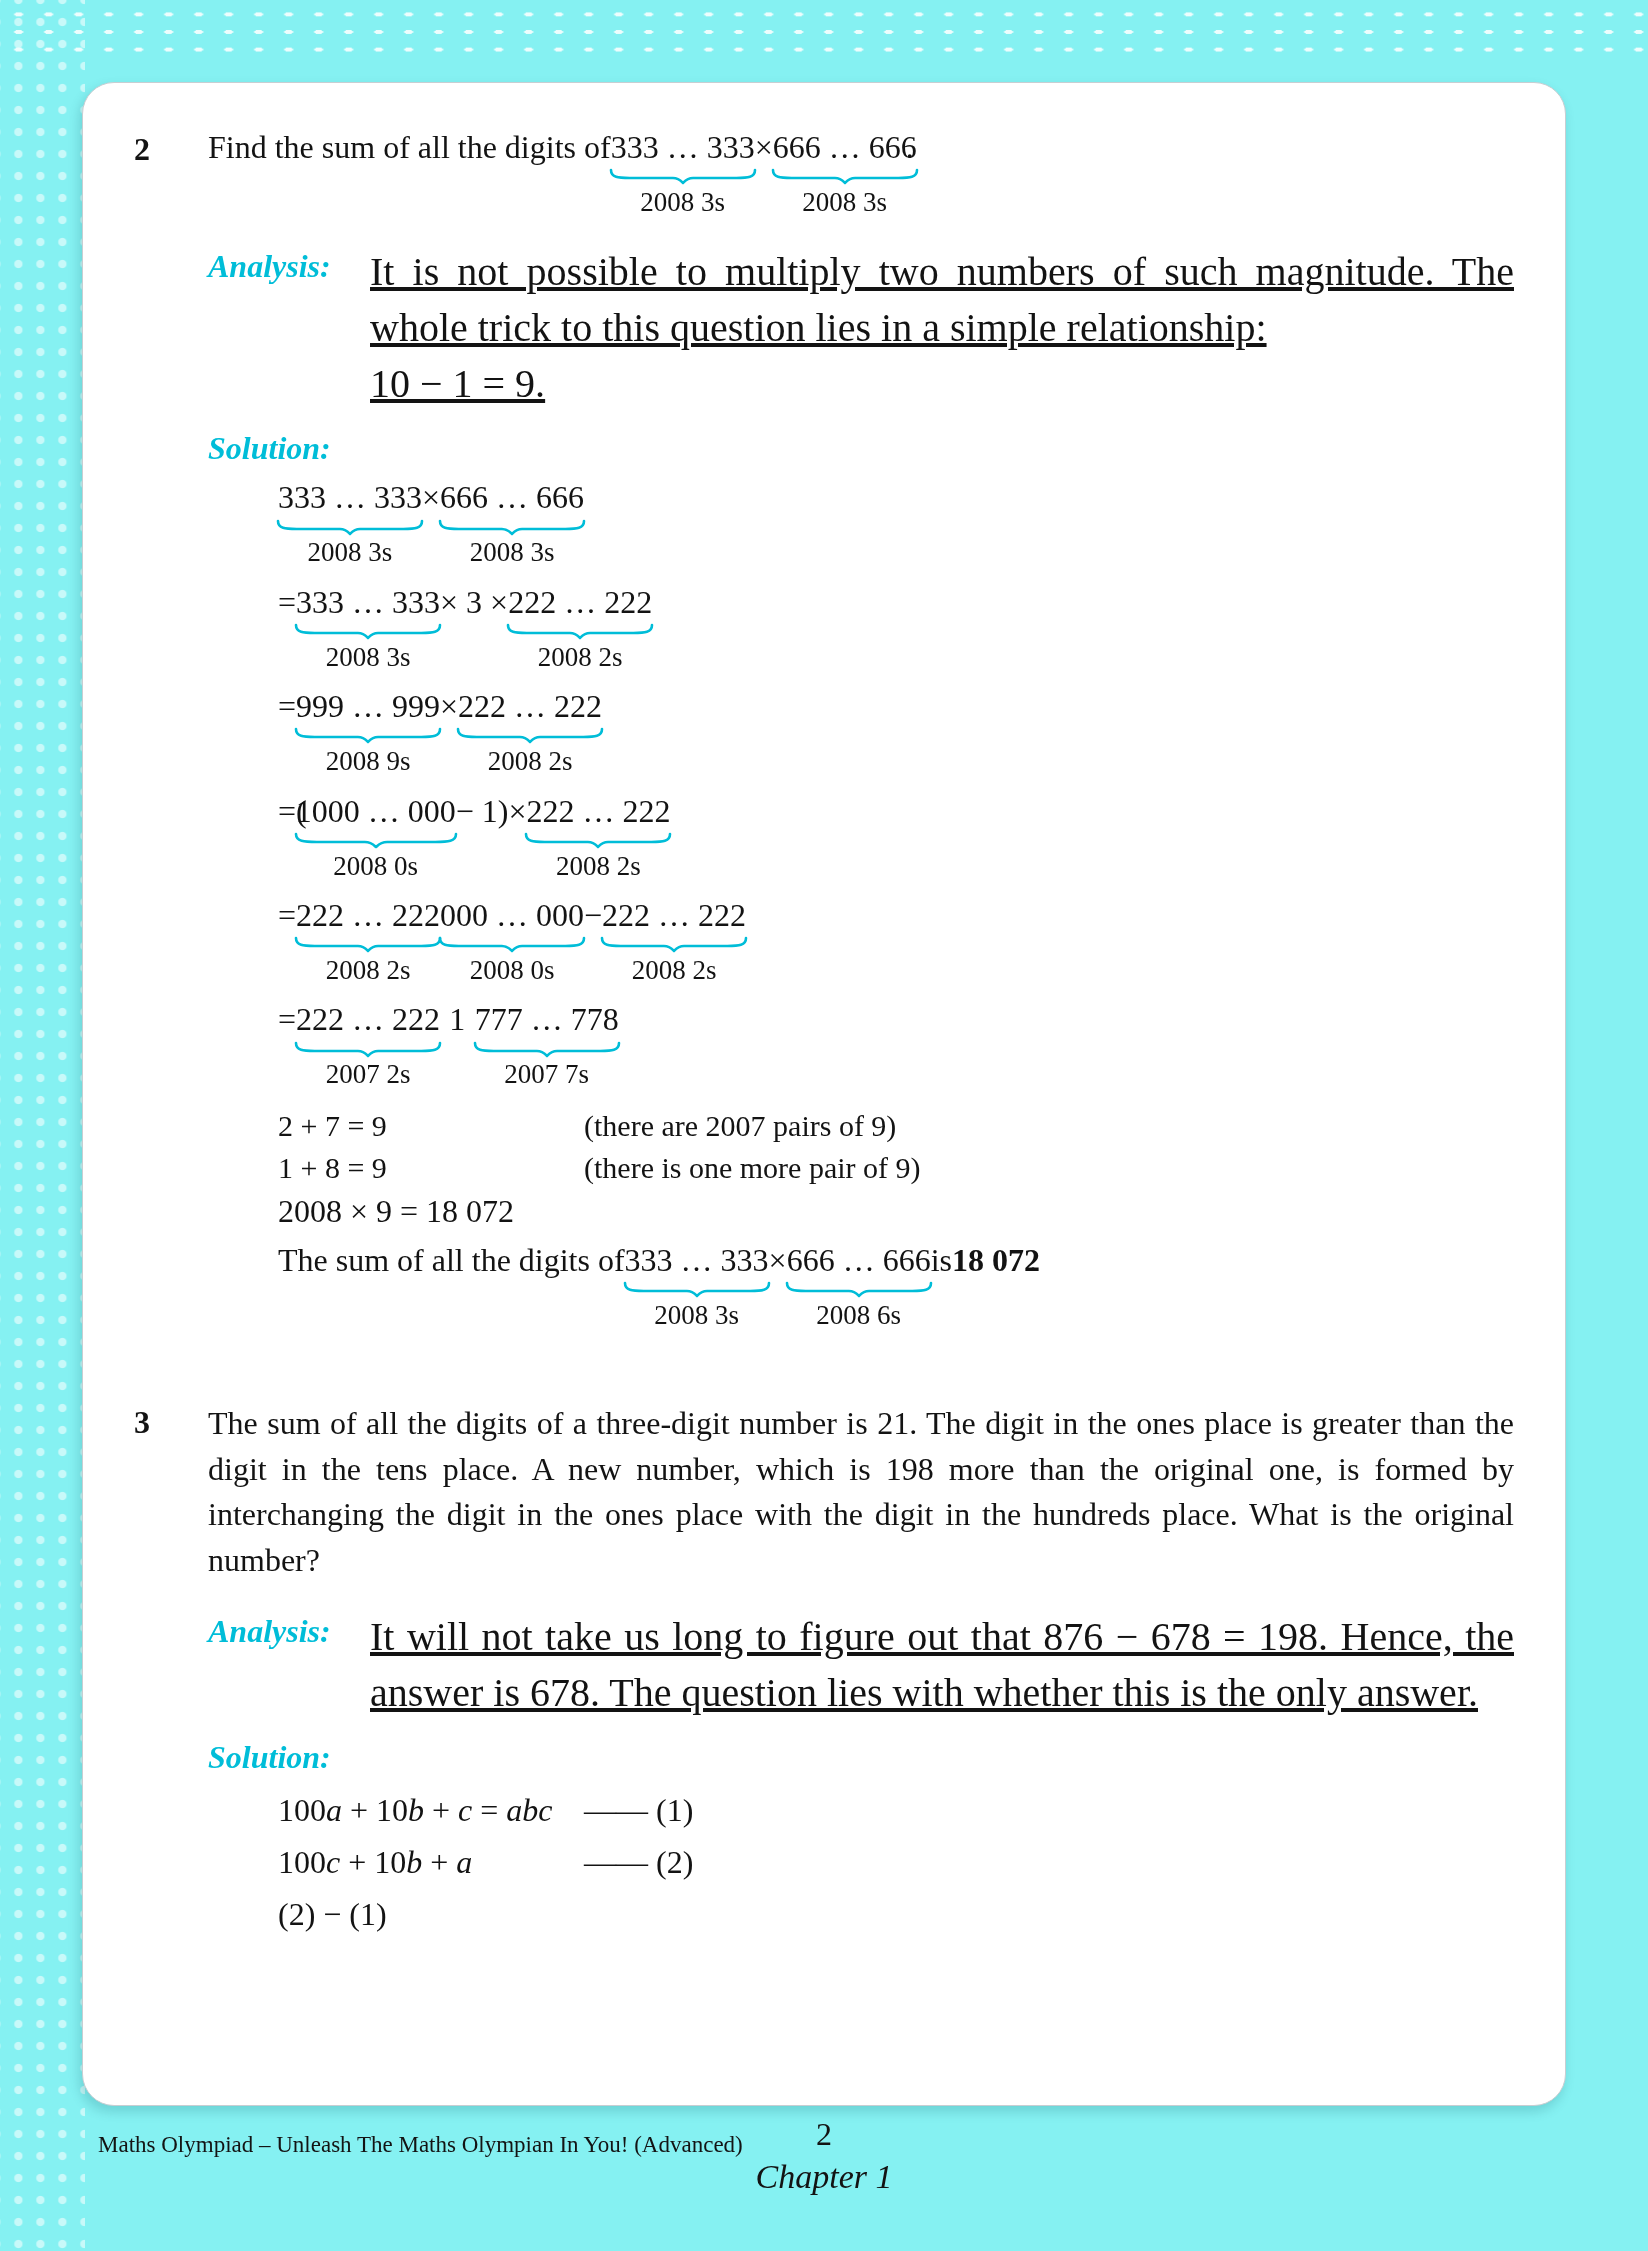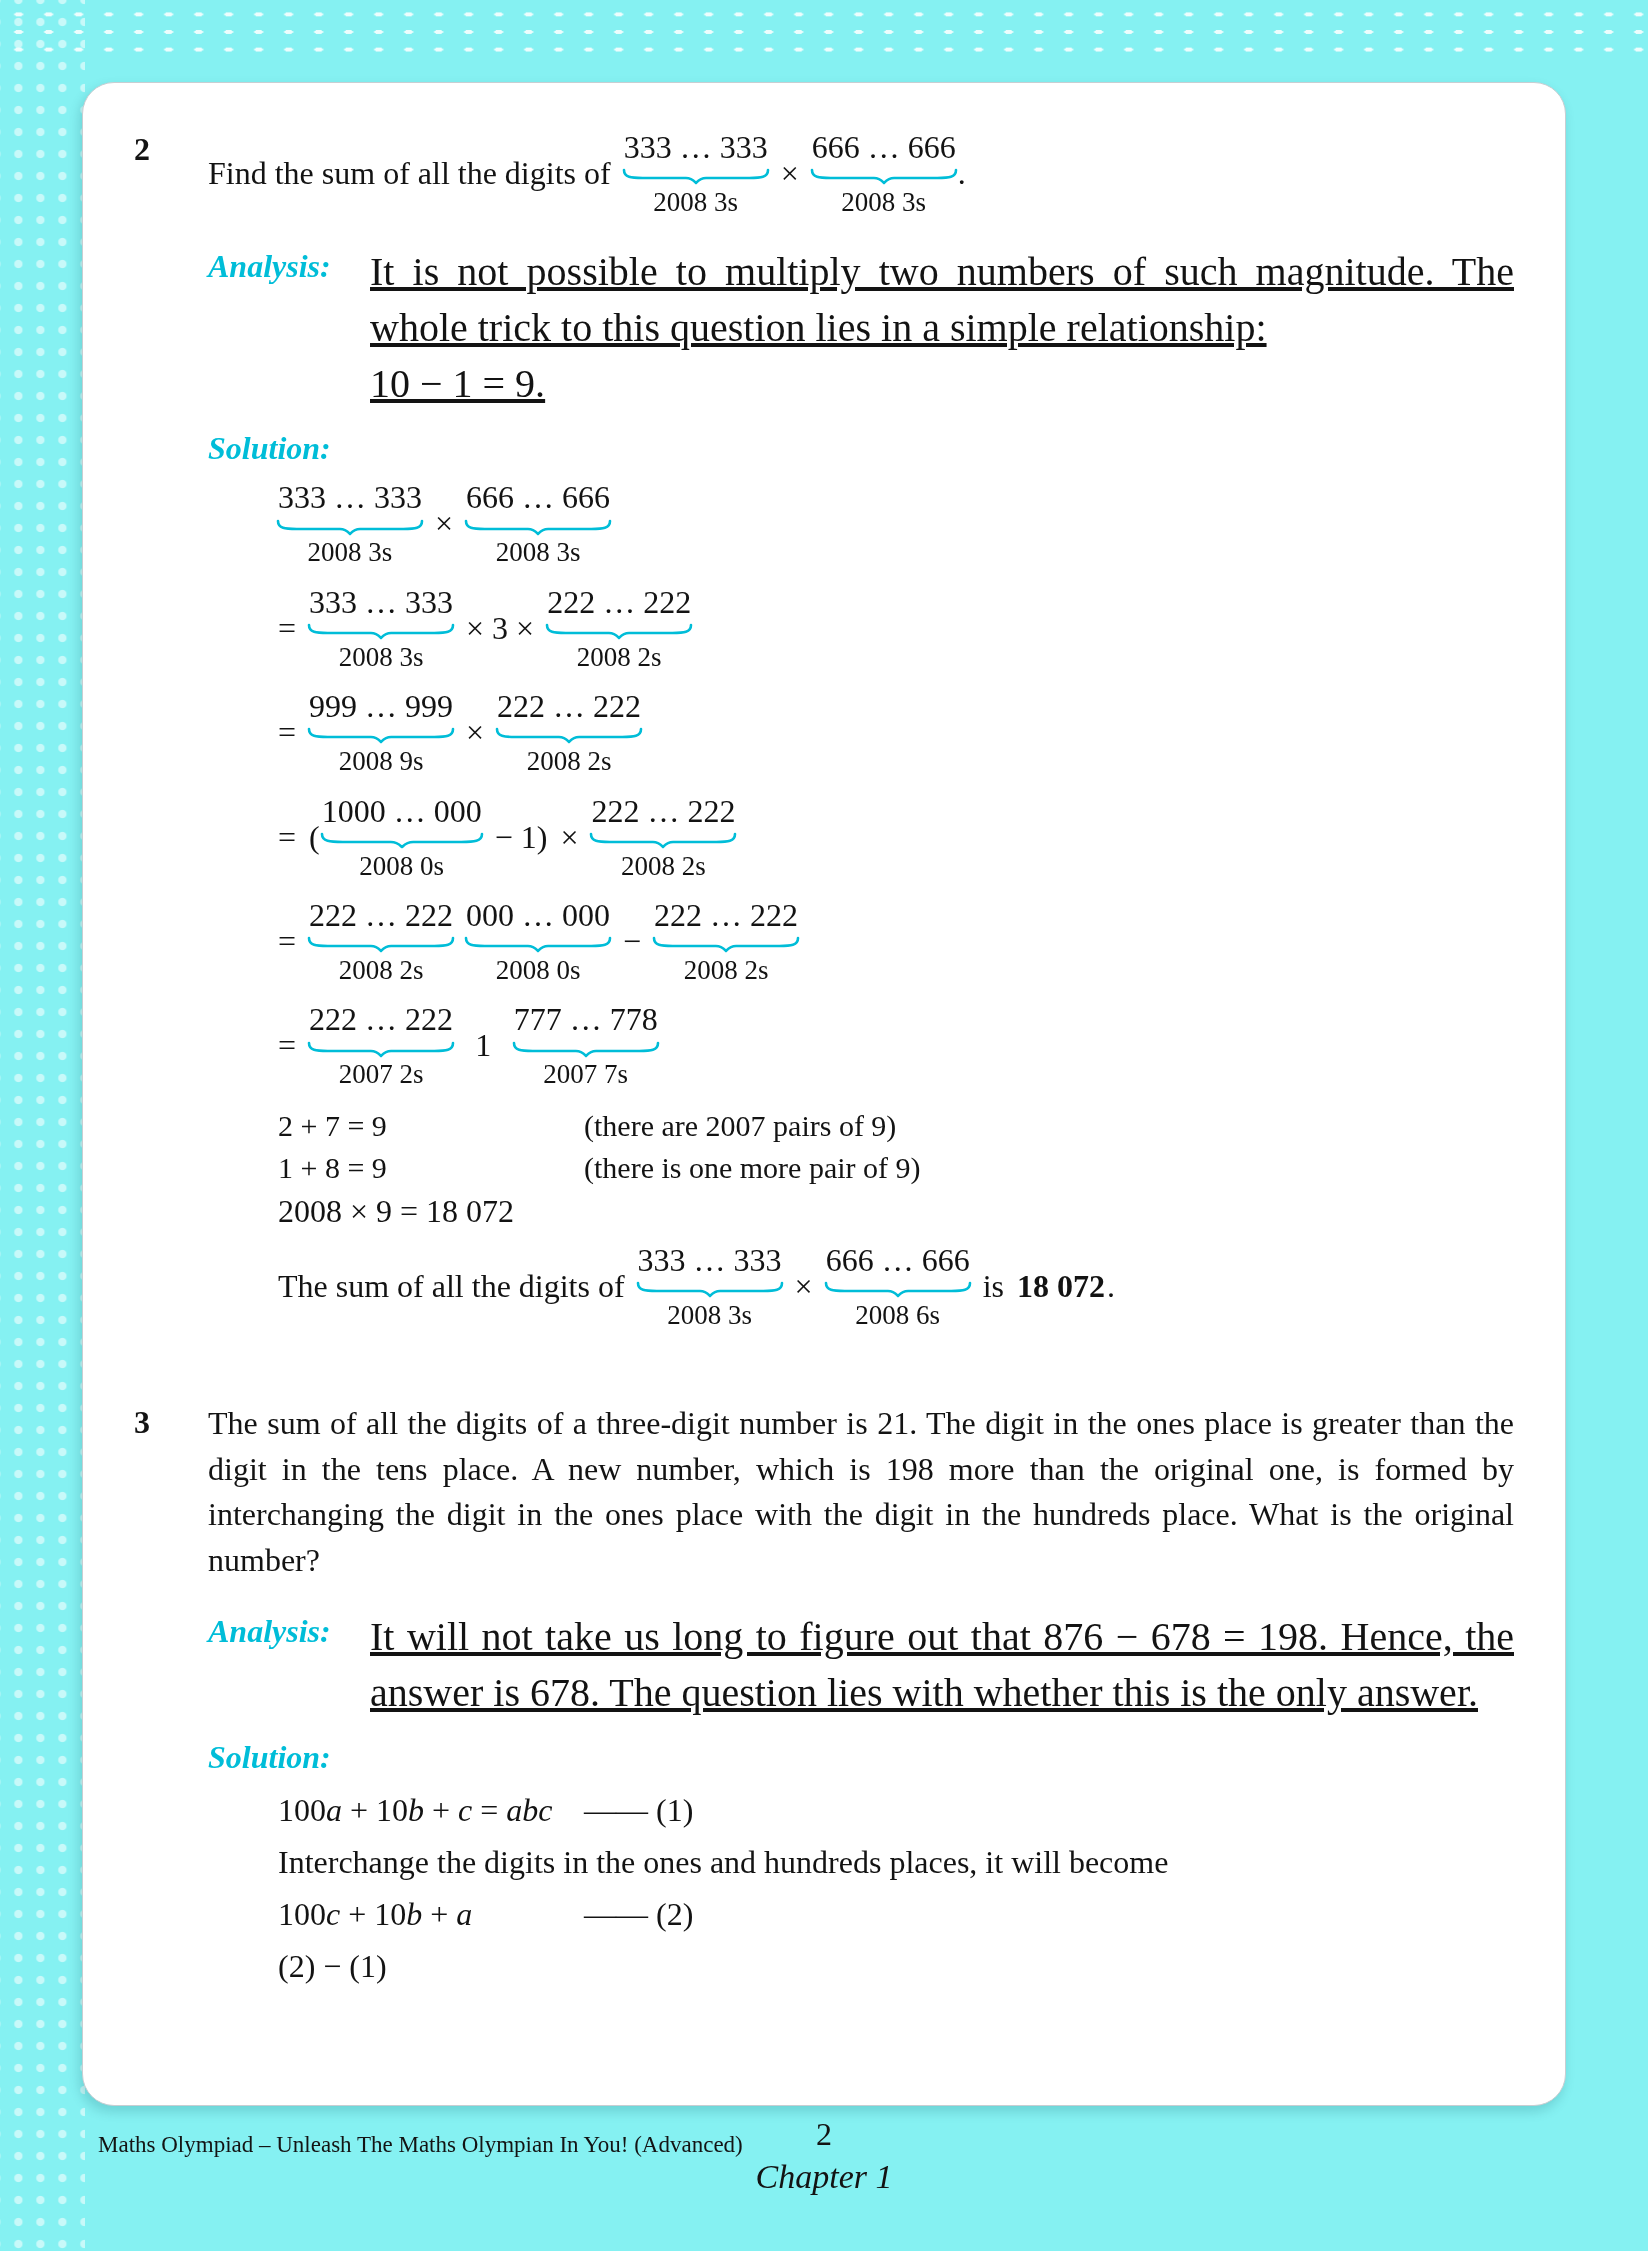--- a/index.html
+++ b/index.html
@@ -29,21 +29,21 @@
   .card{
     position:absolute;left:82px;top:82px;width:1484px;height:2024px;z-index:2;
     background:#ffffff;border:1.9px solid #c8ced2;border-radius:32px;
     padding:45px 51px;box-shadow:-2.8px 5.6px 11px rgba(0,80,90,.18);
   }
   .problem{display:flex;}
   .problem-3{margin-top:56px;}
   .pnum{width:74px;flex-shrink:0;font-weight:bold;font-size:32px;line-height:1.35;}
   .pbody{flex:1;min-width:0;}
 
-  .eqline{display:flex;align-items:center;gap:13px;font-size:32px;line-height:1.2;}
+  .eqline{display:flex;align-items:flex-start;font-size:32px;line-height:1.2;}
   .op{white-space:pre;}
   .tuck{margin-left:-11px;}
   .tuckr{margin-right:-11px;}
   .sp1{margin:0 9.3px;}
   .bold{font-weight:bold;}
 
   .bgroup{display:flex;flex-direction:column;align-items:center;}
   .btext{white-space:pre;line-height:1.2;}
   .bsvg{display:block;width:100%;height:14px;margin-top:2.8px;overflow:visible;}
   .blabel{font-size:27px;line-height:1.2;margin-top:2.8px;white-space:pre;}
@@ -290,21 +290,20 @@
         <div class="htext">
           <p class="just">It will not take us long to figure out that 876 − 678 = 198. Hence, the answer is 678. The question lies with whether this is the only answer.</p>
         </div>
       </div>
 
       <div class="slabel">Solution:</div>
 
       <div class="sol">
         <div class="mline"><span class="math"><span class="mseg">100</span><i class="mvar">a</i><span class="mseg"> + 10</span><i class="mvar">b</i><span class="mseg"> + </span><i class="mvar">c</i><span class="mseg"> = </span><i class="mvar">abc</i></span><span class="mtag">—— (1)</span></div>
 
-        <div class="mline">Interchange the digits in the ones and hundreds places, it will become</div>
 
         <div class="mline"><span class="math"><span class="mseg">100</span><i class="mvar">c</i><span class="mseg"> + 10</span><i class="mvar">b</i><span class="mseg"> + </span><i class="mvar">a</i></span><span class="mtag">—— (2)</span></div>
 
         <div class="mline">(2) − (1)</div>
       </div>
 
     </div>
   </section>
 
 </div>

